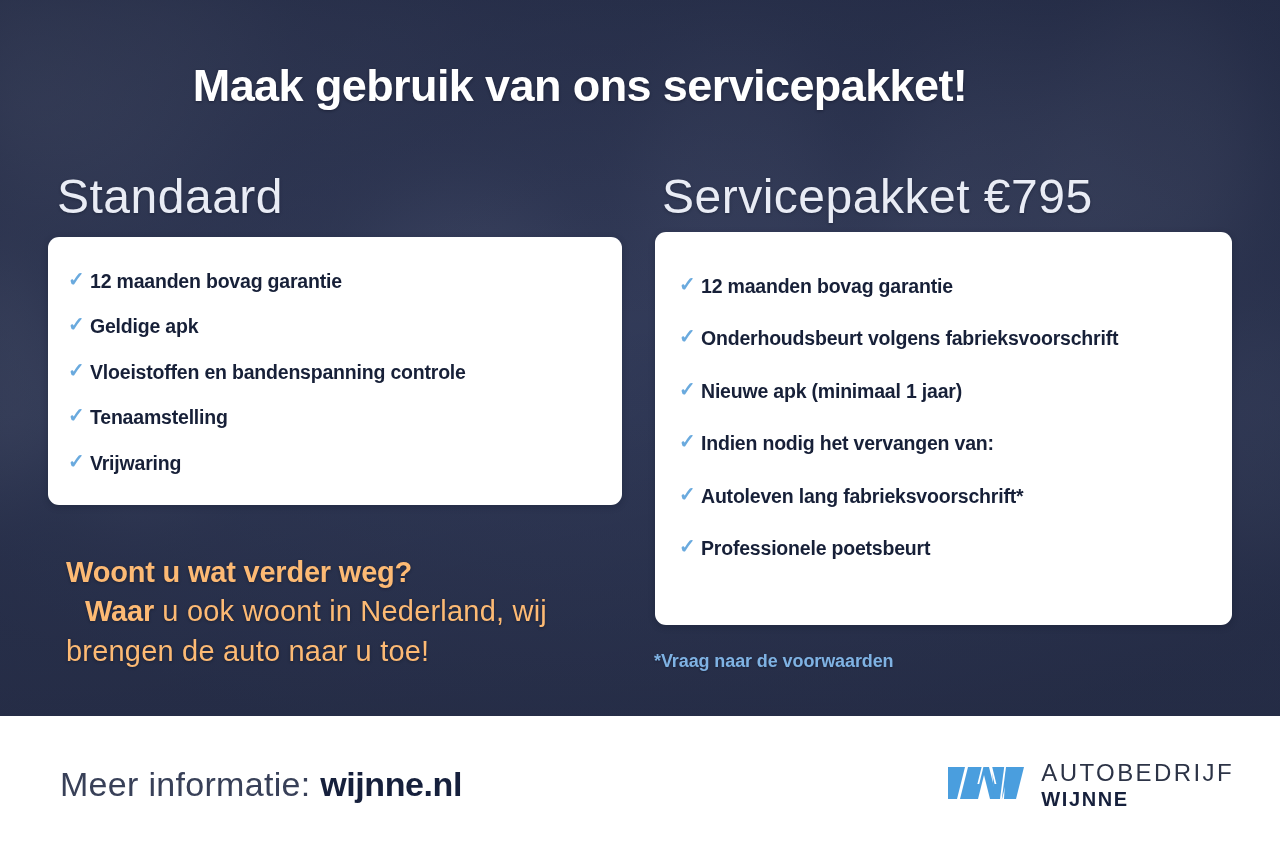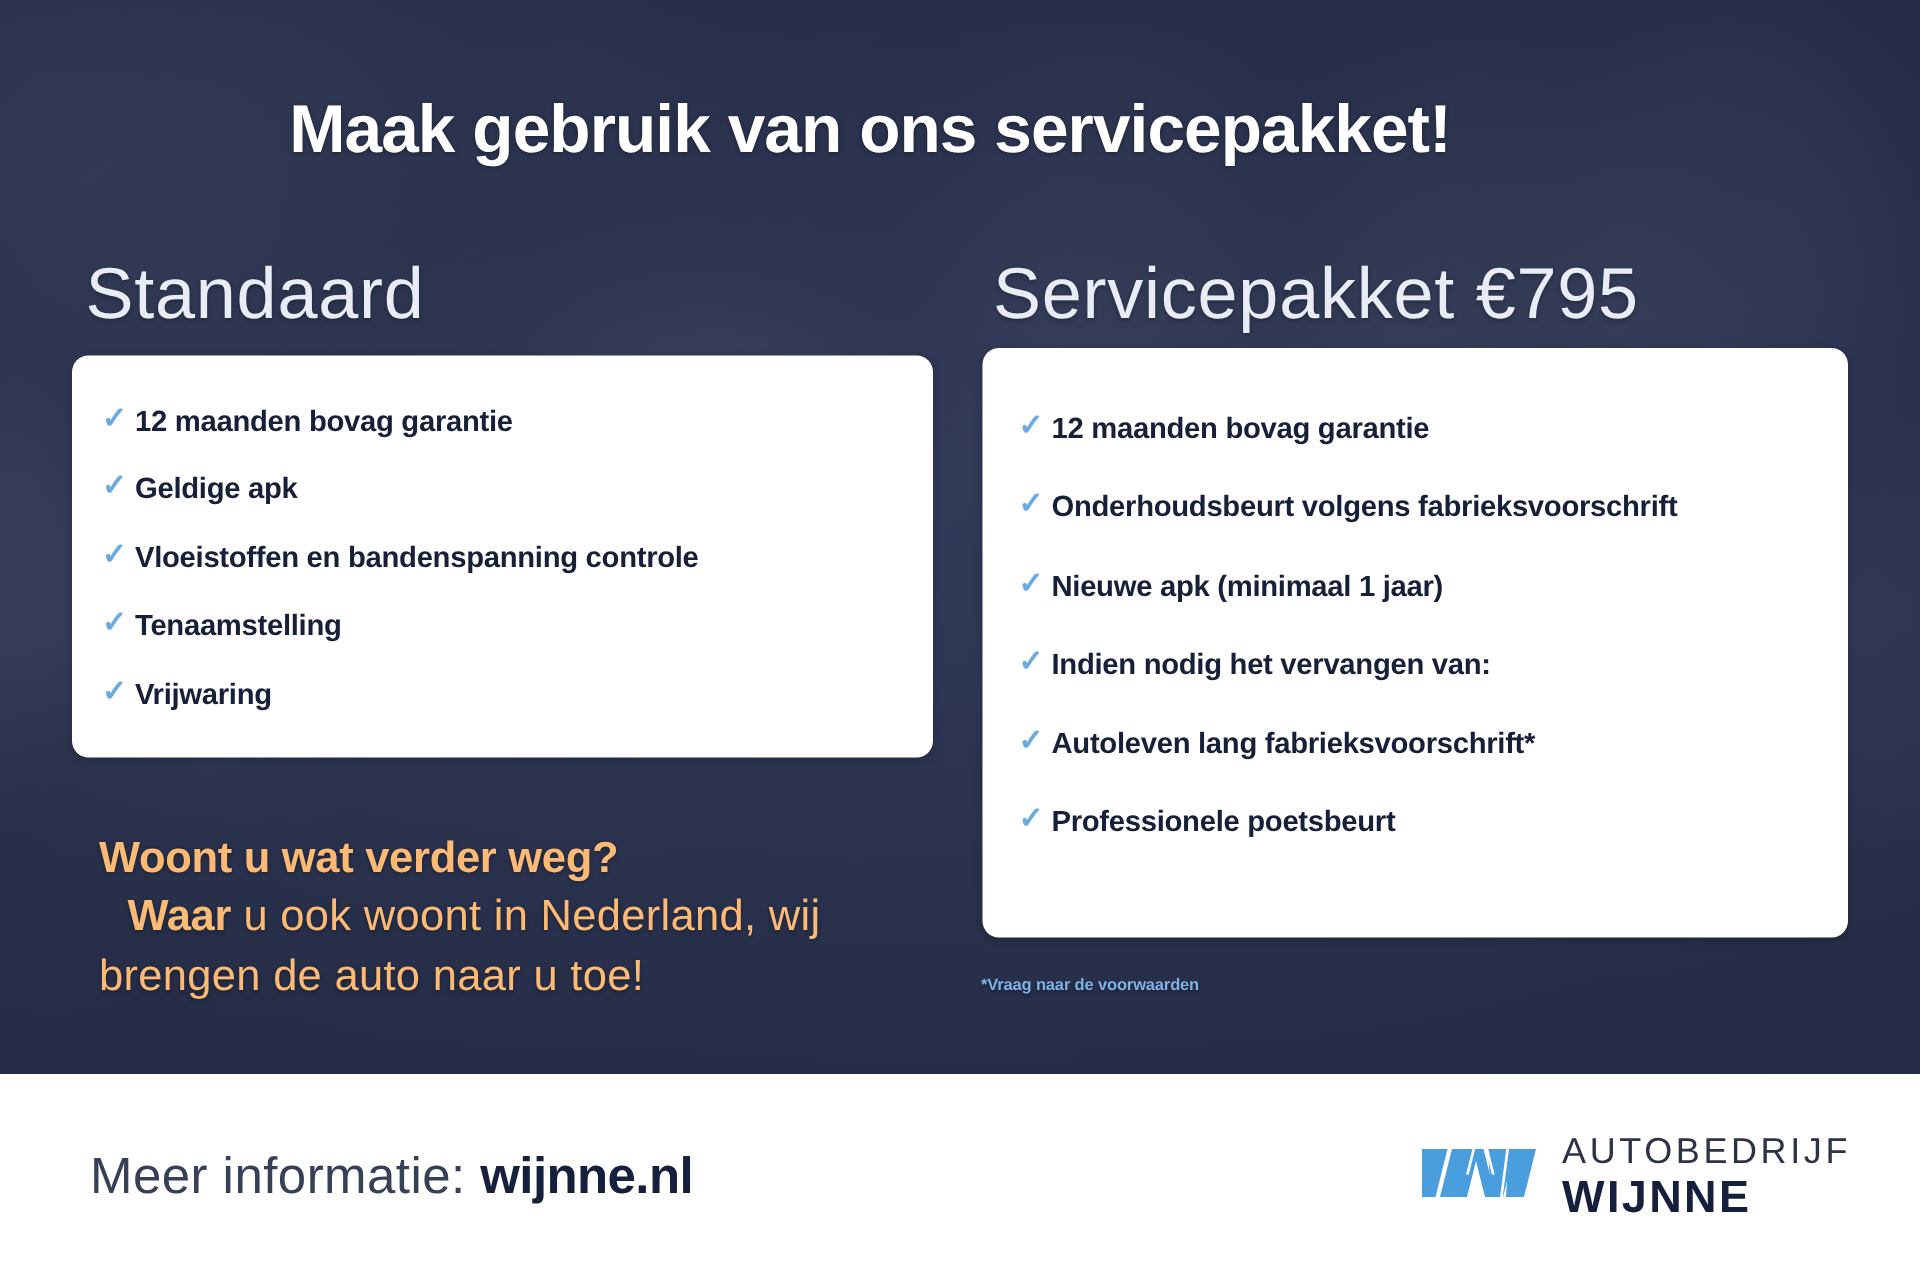--- a/index.html
+++ b/index.html
@@ -132,21 +132,21 @@
     text-shadow:0 1px 3px rgba(10,14,28,0.40);
   }
   #away-block .strong { font-weight:bold; letter-spacing:-0.2px;margin-left:19px; }
   #away-q { font-weight:bold; letter-spacing:-0.2px; }
 
   
   #footnote {
     position:absolute;
     left:654px; top:651px;
     color:#7fb2e3;
-    font-size:11px;
+    font-size:18px;
     font-weight:bold;
     letter-spacing:-0.1px;
     text-shadow:0 1px 2px rgba(10,14,28,0.35);
   }
 
   
   #footer {
     position:absolute; left:0; top:716px;
     width:1280px; height:137px;
     background:#fff;
@@ -176,21 +176,21 @@
     display:block;
     color:#2c3346;
     font-size:24px;
     font-weight:300;
     letter-spacing:2.4px;
   }
   #logo-bottom {
     display:block;
     margin-top:4px;
     color:#16203c;
-    font-size:30px;
+    font-size:20px;
     font-weight:bold;
     letter-spacing:1.6px;
   }
 </style>
 </head>
 <body>
 
 <div id="poster">
 
   <div id="hero">

